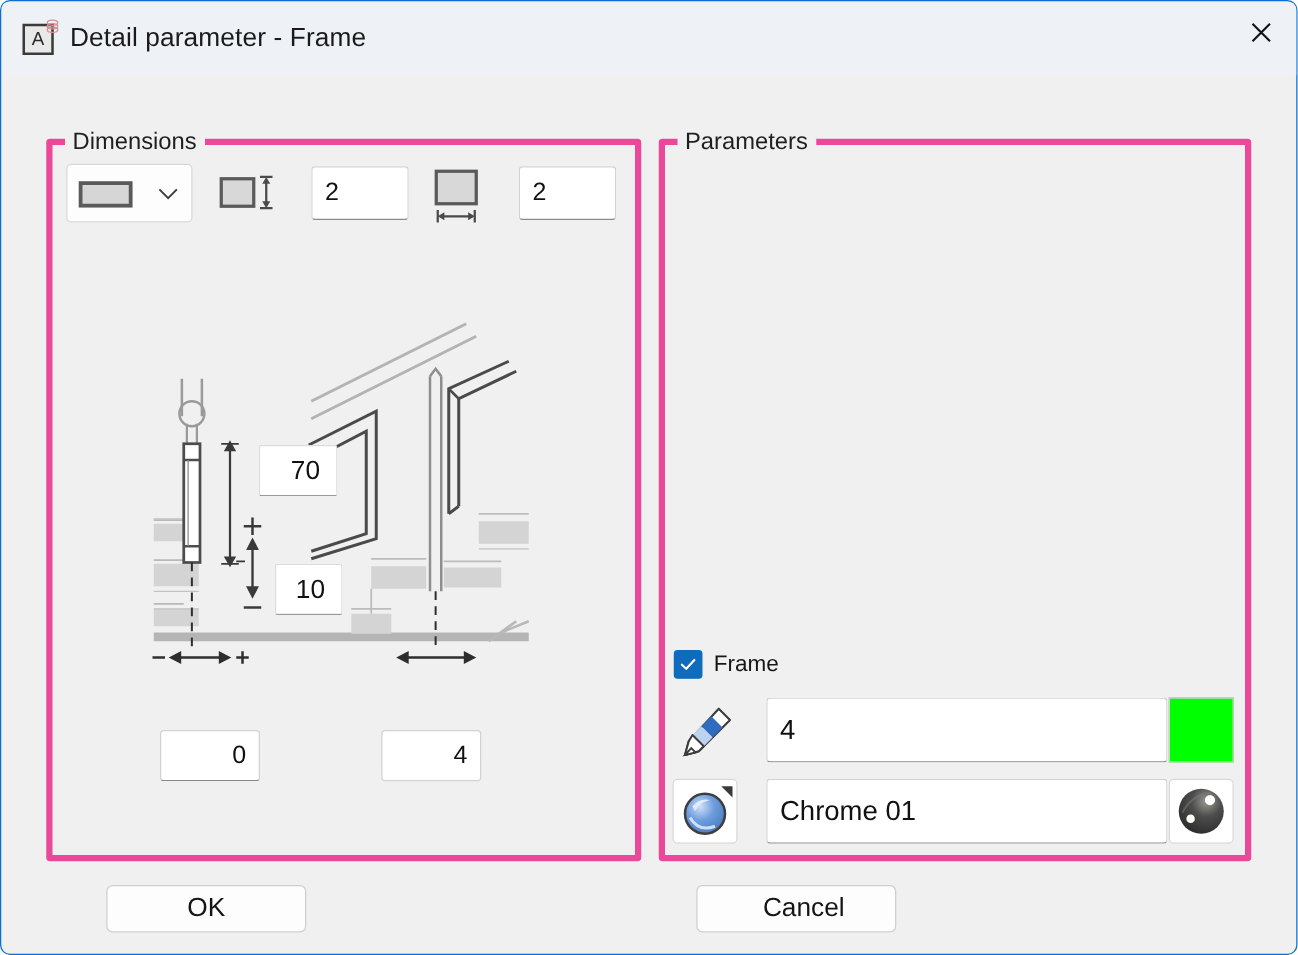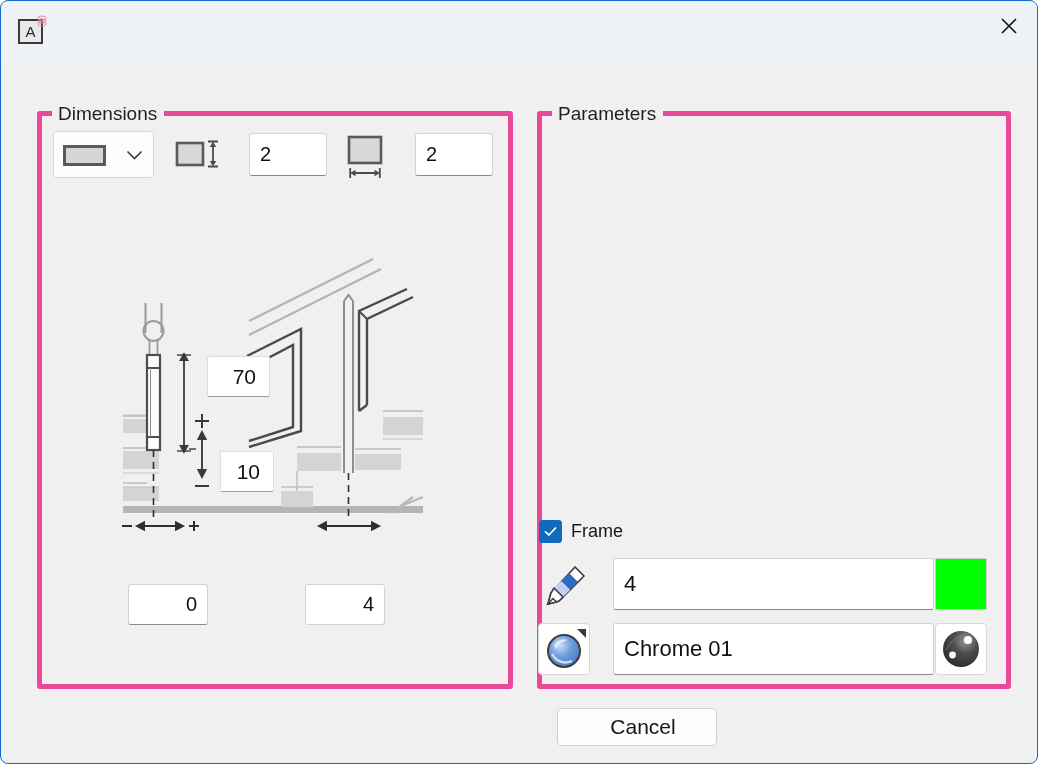--- a/index.html
+++ b/index.html
@@ -80,21 +80,21 @@
     position: absolute;
     top: -13px;
     left: 10px;
     background: #f0f0f0;
     padding: 0 7px 0 6px;
     font-size: 19px;
     color: #1f1f1f;
     white-space: nowrap;
   }
   #group-dimensions { left: 36px; top: 110px; width: 476px; height: 578px; }
-  #group-parameters { left: 526px; top: 110px; width: 474px; height: 578px; margin-left: 10px; }
+  #group-parameters { left: 526px; top: 110px; width: 474px; height: 578px; }
 
   
   .txtfield {
     position: absolute;
     background: #ffffff;
     border: 1px solid #d2d2d2;
     border-bottom: 1px solid #8a8a8a;
     border-radius: 3px;
     font-size: 20px;
     color: #111;
@@ -214,20 +214,21 @@
 
   <div class="titlebar">
     <div class="title-icon">
       <div class="sq">A</div>
       <svg class="badge" viewBox="0 0 12 12">
         <ellipse cx="6" cy="3.2" rx="4.2" ry="2.1" fill="none" stroke="#e08a95" stroke-width="1"></ellipse>
         <ellipse cx="6" cy="6" rx="4.2" ry="2.1" fill="none" stroke="#e08a95" stroke-width="1"></ellipse>
         <ellipse cx="6" cy="8.8" rx="4.2" ry="2.1" fill="none" stroke="#e08a95" stroke-width="1"></ellipse>
       </svg>
     </div>
+    <div class="title-text">Detail parameter - Frame</div>
     <div class="close-btn">
       <svg width="20" height="20" viewBox="0 0 20 20">
         <path d="M3 3 L17 17 M17 3 L3 17" stroke="#141414" stroke-width="1.7" fill="none"></path>
       </svg>
     </div>
   </div>
 
   <div class="group" id="group-dimensions">
     <div class="group-title">Dimensions</div>
   </div>
@@ -414,15 +415,16 @@
           <stop offset="100%" stop-color="#2a2a2a"></stop>
         </radialGradient>
       </defs>
       <circle cx="25" cy="25" r="18" fill="url(#chrSph)"></circle>
       <circle cx="32" cy="16" r="4.1" fill="#ffffff"></circle>
       <circle cx="16.5" cy="31" r="3.4" fill="#fdfdf5"></circle>
       <path d="M10 26 Q17 12 33 10" stroke="#7d7d78" stroke-width="1.6" fill="none" opacity=".5"></path>
     </svg>
   </div>
 
+  <div class="btn" id="btn-ok">OK</div>
   <div class="btn" id="btn-cancel">Cancel</div>
 
 </div>
 
 </body></html>

